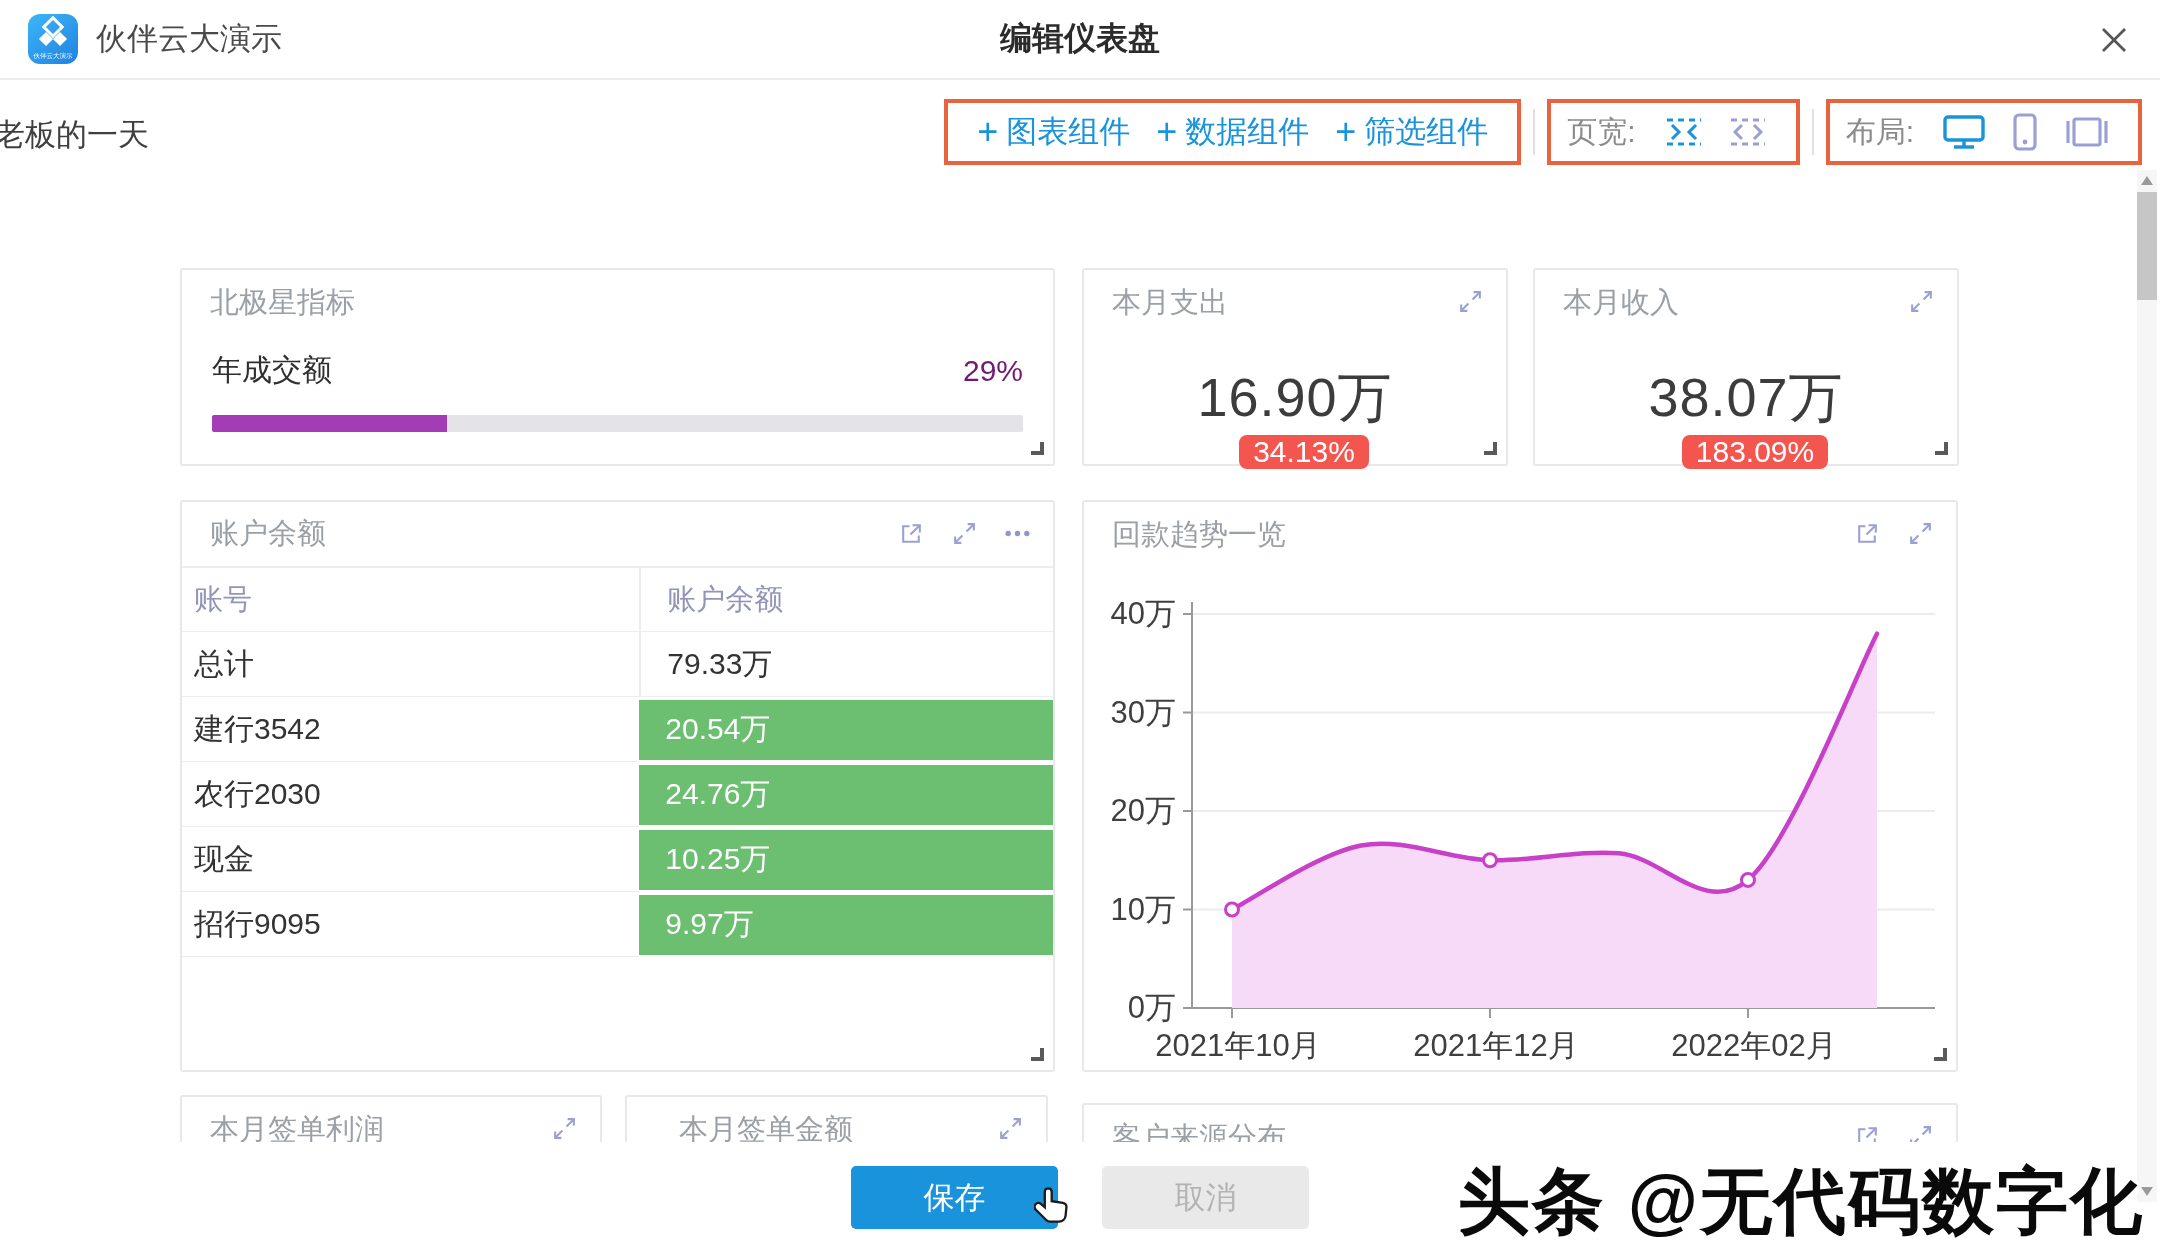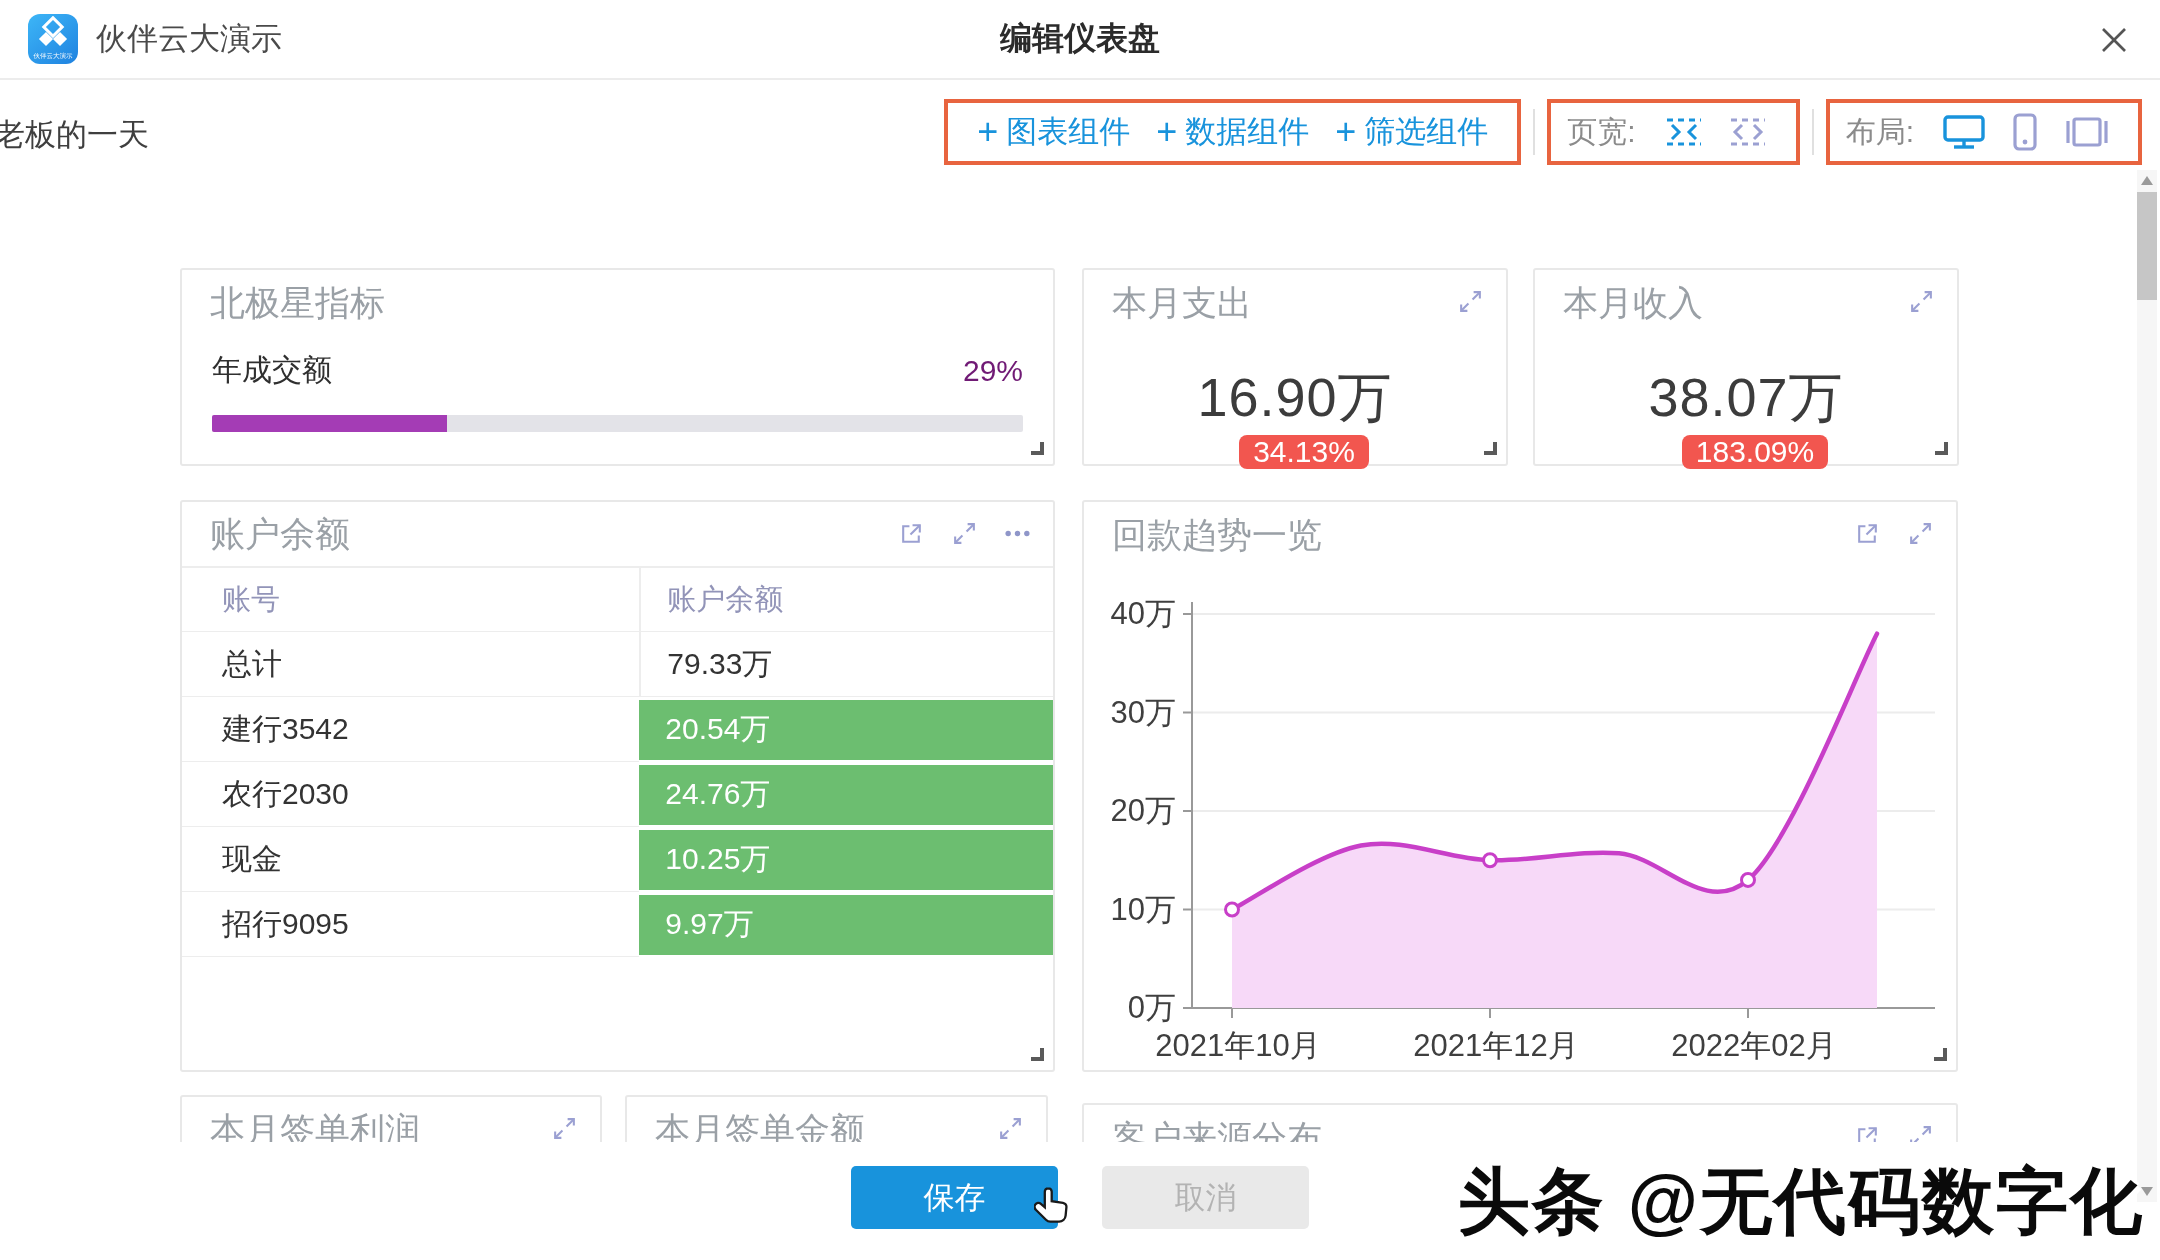--- a/index.html
+++ b/index.html
@@ -26,21 +26,21 @@
   .group-divider{width:2px;height:46px;background:#e0e0e0;margin:0 12px;}
   .add-btn{display:flex;align-items:center;background:none;border:none;color:var(--accent);font-size:31px;cursor:pointer;margin:0 13px;font-family:inherit;white-space:nowrap;}
   .add-btn .plus{font-size:36px;margin-right:8px;font-weight:400;line-height:1;}
   .tool-label{font-size:30px;color:#8b8b8b;margin-right:16px;white-space:nowrap;}
   .icon-btn{background:none;border:none;cursor:pointer;display:flex;align-items:center;justify-content:center;margin:0 12px;padding:0;}
 
   
   .canvas{position:absolute;top:185px;left:0;width:2160px;height:957px;background:#fff;overflow:hidden;}
   .card{position:absolute;background:#fff;border:2px solid #e8e8e8;border-radius:3px;}
   .card-head{height:66px;display:flex;align-items:center;padding:0 28px;position:relative;}
-  .card-title{font-size:35px;color:#9aa0a6;white-space:nowrap;}
+  .card-title{font-size:29px;color:#9aa0a6;white-space:nowrap;}
   .head-icons{position:absolute;right:22px;top:18px;display:flex;align-items:center;gap:26px;}
   .resize-corner{position:absolute;right:9px;bottom:9px;width:13px;height:13px;border-right:4px solid #5a5a5a;border-bottom:4px solid #5a5a5a;}
 
   
   .ns-body{padding:14px 30px 0 30px;}
   .ns-row{display:flex;justify-content:space-between;align-items:center;}
   .ns-label{font-size:30px;color:#2f2f2f;}
   .ns-pct{font-size:30px;color:#701a75;}
   .progress-track{margin-top:24px;height:17px;background:#e3e3e8;border-radius:2px;overflow:hidden;}
   .progress-fill{height:100%;background:var(--purple);}
@@ -50,21 +50,21 @@
   .big-value{font-size:54px;color:#3c3c3c;font-weight:500;letter-spacing:1px;}
   .badge{margin-left:18px;background:var(--red);color:#fff;font-size:30px;padding:0 14px;border-radius:8px;}
 
   
   .acc-head{border-bottom:2px solid #ededed;}
   .t-header,.t-row{display:flex;}
   .t-header{height:64px;}
   .t-row{height:65px;}
   .t-h-cell{font-size:29px;color:#9294b8;display:flex;align-items:center;}
   .t-cell{font-size:30px;color:#333;display:flex;align-items:center;}
-  .col-a{width:52.5%;padding-left:40px;border-bottom:1px solid #ededed;}
+  .col-a{width:52.5%;padding-left:12px;border-bottom:1px solid #ededed;}
   .col-b{flex:1;padding-left:26px;border-left:2px solid #ededed;border-bottom:1px solid #ededed;}
   .t-cell.col-b.hl{background:var(--green);color:#fff;border-left:none;border-bottom:none;box-shadow:inset 0 3px 0 #fff,inset 0 -2px 0 #fff;}
 
   
   .chart-wrap{width:872px;height:500px;}
 
   
   .footer{position:absolute;top:1142px;left:0;width:2160px;height:118px;background:#fff;display:flex;justify-content:center;align-items:flex-start;padding-top:24px;gap:44px;}
   .btn{width:207px;height:63px;border:none;border-radius:5px;font-size:31px;cursor:pointer;font-family:inherit;position:relative;}
   .btn-save{background:var(--accent);color:#fff;}
@@ -332,21 +332,21 @@
       <span class="card-title">本月签单利润</span>
       <span class="head-icons">
         <svg width="27" height="27" viewBox="0 0 26 26">
             <path d="M16 4h6v6M10 22H4v-6" fill="none" stroke="#9ba0d2" stroke-width="2"></path>
             <line x1="22" y1="4" x2="15" y2="11" stroke="#9ba0d2" stroke-width="2"></line>
             <line x1="4" y1="22" x2="11" y2="15" stroke="#9ba0d2" stroke-width="2"></line>
           </svg>
       </span>
     </div>
   </div>
-  <div class="card" style="left:625px;top:910px;width:423px;height:70px;overflow:hidden;">
+  <div class="card" style="left:625px;top:910px;width:423px;height:70px;overflow:hidden;padding-left:24px;">
     <div class="card-head">
       <span class="card-title">本月签单金额</span>
       <span class="head-icons">
         <svg width="27" height="27" viewBox="0 0 26 26">
             <path d="M16 4h6v6M10 22H4v-6" fill="none" stroke="#9ba0d2" stroke-width="2"></path>
             <line x1="22" y1="4" x2="15" y2="11" stroke="#9ba0d2" stroke-width="2"></line>
             <line x1="4" y1="22" x2="11" y2="15" stroke="#9ba0d2" stroke-width="2"></line>
           </svg>
       </span>
     </div>

